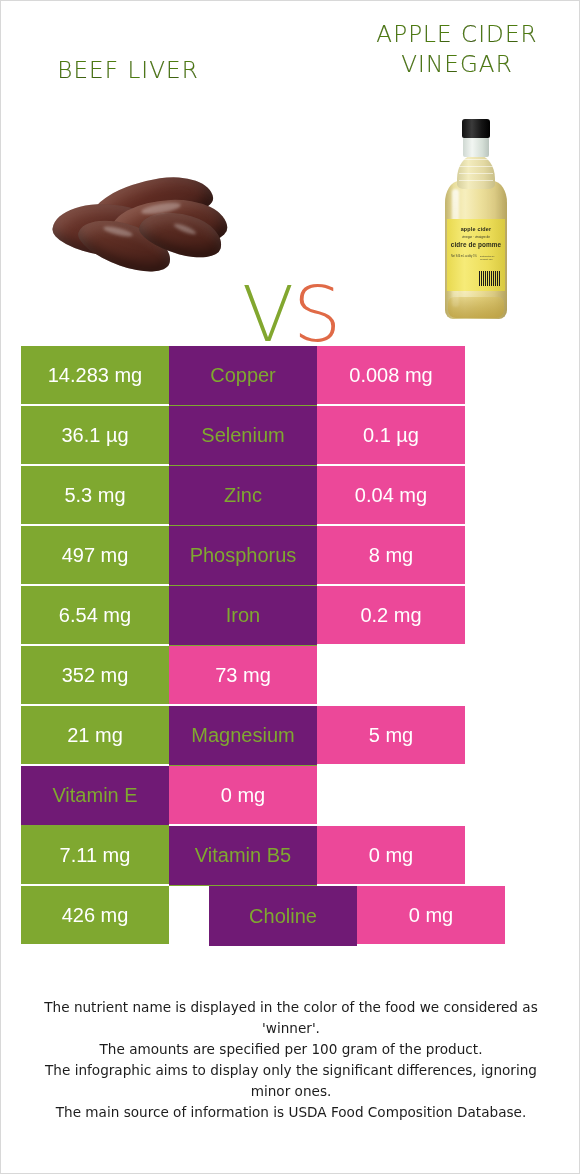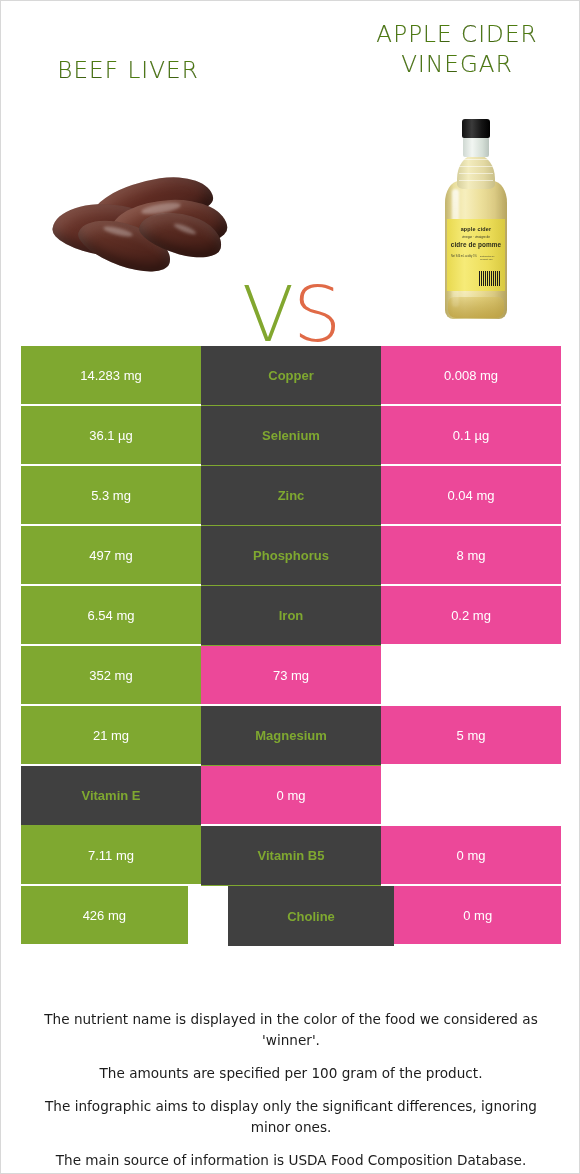--- a/index.html
+++ b/index.html
@@ -233,57 +233,57 @@
     width: 540px;
   }
   .row {
     position: relative;
     height: 58px;
     margin-bottom: 2px;
     display: flex;
   }
   .row:last-child { margin-bottom: 0; text-align: right; }
   .cell {
-    width: 180px;
+    width: 148px;
     height: 58px;
     display: flex;
     align-items: center;
     justify-content: center;
-    font-size: 13px;
+    font-size: 20px;
     box-sizing: border-box;
   }
   .cell-left {
     background: #7fa830;
     color: #ffffff;
   }
   .cell-mid {
-    background: #404040;
+    background: #701a75;
     color: #7fa830;
-    font-weight: bold;
+    font-weight: normal;
     border-bottom: 1px solid #7fa830;
     height: 60px;
   }
   .row:last-child .cell-mid { border-bottom: none; margin-left: 40px; }
   .cell-right {
     background: #ec4899;
     color: #ffffff;
   }
 
   
   .footer {
     position: absolute;
     left: 30px; top: 996px;
     width: 520px;
     text-align: center;
     font-family: "DejaVu Sans", sans-serif;
     font-size: 13.6px;
     line-height: 21px;
     color: #1c1c1c;
   }
-  .footer p { margin: 12px; text-align: center; }
+  .footer p { margin: 0; text-align: center; }
 </style>
 </head>
 <body>
 
 <div class="header">
   <div class="title title-left">BEEF LIVER</div>
   <div class="title title-right">APPLE CIDER VINEGAR</div>
 </div>
 
 <div class="hero">

